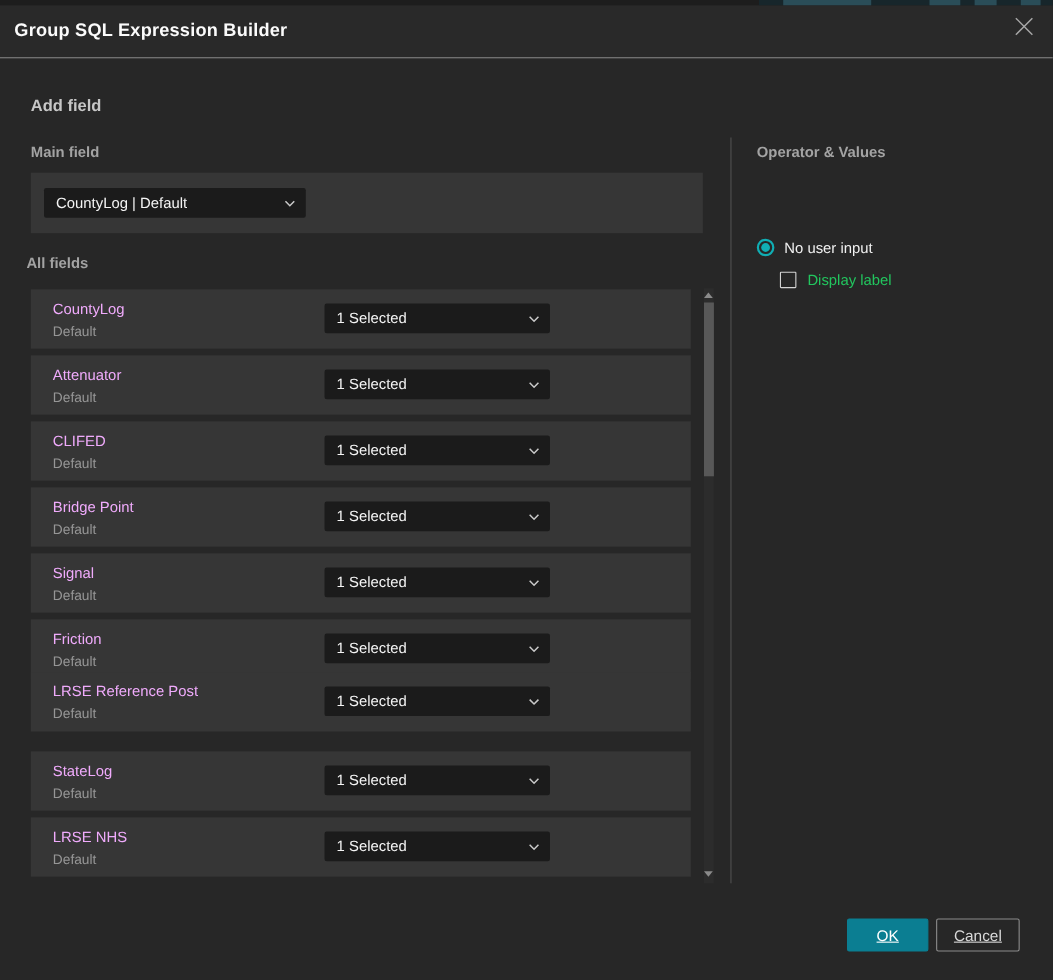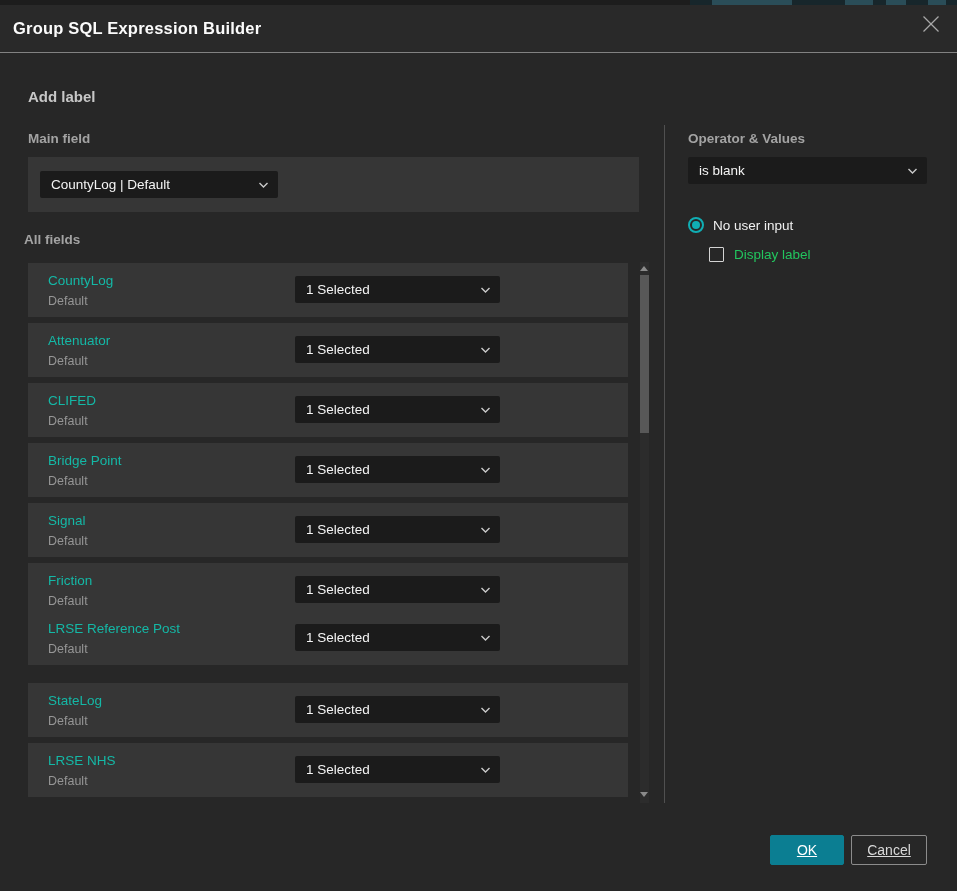--- a/index.html
+++ b/index.html
@@ -47,21 +47,21 @@
   .sel-source { left:12px; top:14px; width:238px; }
   .sel-field  { left:262px; top:14px; width:211px; }
   .sel-field .sel-text { padding-left:6px; }
   .cal-icon { margin-left:9px; display:flex; flex:none; }
 
   
   .rows { position:absolute; left:28px; top:263px; width:600px; }
   .row-card {
     position:absolute; left:0; width:600px; height:54px; background:#363636;
   }
-  .row-card .row-name { position:absolute; left:20px; top:10px; font-size:13.5px; color:#14b8a6; }
+  .row-card .row-name { position:absolute; left:20px; top:10px; font-size:13.5px; color:#f0abfc; }
   .row-card .row-sub  { position:absolute; left:20px; top:31px; font-size:12.5px; color:#969696; }
   .row-card .select   { left:267px; top:13px; width:205px; }
 
   
   .scrollbar { position:absolute; left:640px; top:262px; width:9px; height:541px; background:#2c2c2c; }
   .scroll-up   { position:absolute; left:640px; top:266px; width:0; height:0; border-left:4.5px solid transparent; border-right:4.5px solid transparent; border-bottom:5px solid #8b8b8b; cursor:pointer; }
   .scroll-down { position:absolute; left:640px; top:792px; width:0; height:0; border-left:4.5px solid transparent; border-right:4.5px solid transparent; border-top:5px solid #8b8b8b; cursor:pointer; }
   .scroll-thumb { position:absolute; left:640px; top:275px; width:9px; height:158px; background:#585858; cursor:grab; }
 
   
@@ -107,21 +107,21 @@
   <div class="titlebar">
     <span class="title">Group SQL Expression Builder</span>
   </div>
   <div class="close-btn">
     <svg width="18" height="18" viewBox="0 0 18 18">
       <line x1="1.5" y1="1.5" x2="16.5" y2="16.5" stroke="#a8a8a8" stroke-width="1.3"></line>
       <line x1="16.5" y1="1.5" x2="1.5" y2="16.5" stroke="#a8a8a8" stroke-width="1.3"></line>
     </svg>
   </div>
 
-  <div class="section-heading">Add label</div>
+  <div class="section-heading">Add field</div>
 
   <div class="field-label" style="left:28px; top:131px;">Main field</div>
 
   <div class="main-panel">
     <div class="select sel-source">
       <span class="sel-text">CountyLog | Default</span>
       <span class="chev">
         <svg width="11" height="7" viewBox="0 0 11 7">
             <polyline points="1.5,1.5 5.5,5.5 9.5,1.5" fill="none" stroke="#c9c9c9" stroke-width="1.4"></polyline>
           </svg>
@@ -244,28 +244,20 @@
 
   <div class="scrollbar"></div>
   <div class="scroll-up"></div>
   <div class="scroll-thumb"></div>
   <div class="scroll-down"></div>
 
   <div class="v-divider"></div>
 
   <div class="field-label op-heading">Operator &amp; Values</div>
 
-  <div class="select sel-operator">
-    <span class="sel-text">is blank</span>
-    <span class="chev">
-      <svg width="11" height="7" viewBox="0 0 11 7">
-          <polyline points="1.5,1.5 5.5,5.5 9.5,1.5" fill="none" stroke="#c9c9c9" stroke-width="1.4"></polyline>
-        </svg>
-    </span>
-  </div>
 
   <div class="radio-row">
     <span class="radio-outer">
         <span class="radio-dot"></span>
       </span>
     <span class="opt-label">No user input</span>
   </div>
 
   <div class="check-row">
     <span class="checkbox"></span>

